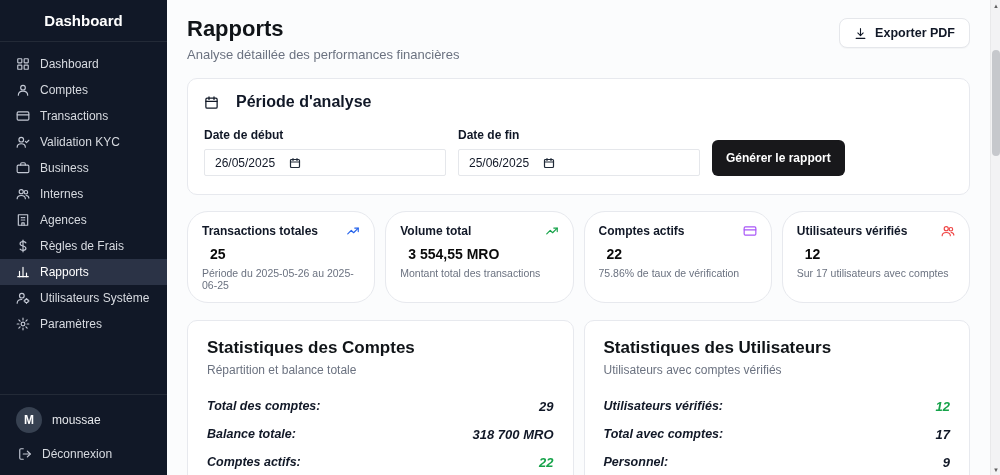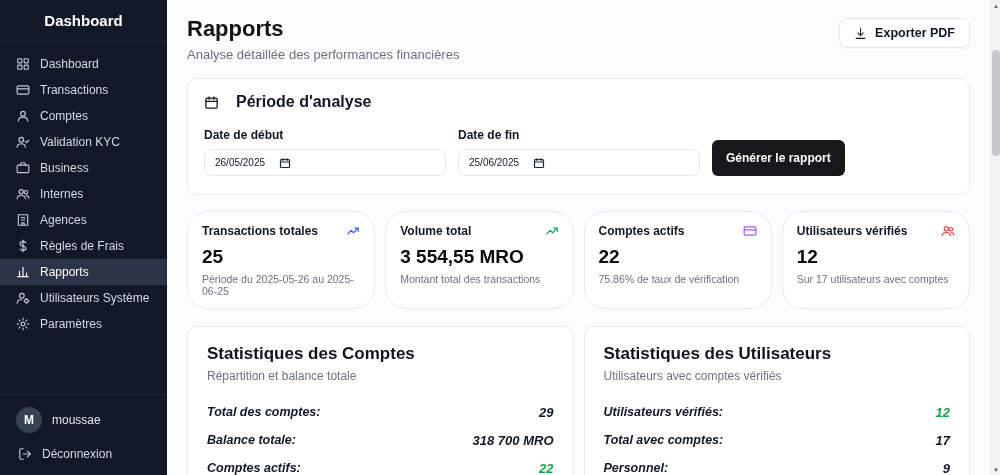--- a/index.html
+++ b/index.html
@@ -37,32 +37,32 @@
     font-family:inherit; cursor:pointer; margin-top:2px; box-shadow:0 1px 1px rgba(0,0,0,.03); }
 
   .card { background:#fff; border:1px solid #e7e9ee; border-radius:10px; }
 
   .period-card { margin-top:16px; padding:14px 16px 18px; }
   .period-title-row { display:flex; align-items:center; gap:17px; }
   .period-title { font-size:16px; font-weight:700; }
   .period-form { display:flex; align-items:flex-end; gap:12px; margin-top:17px; }
   .field-group { width:242px; }
   .field-label { font-size:12px; font-weight:700; color:#111827; margin-bottom:7px; }
-  .date-input { height:27px; border:1px solid #e5e7eb; border-radius:8px; background:#fff;
-    display:flex; align-items:center; padding:0 10px; font-size:10px; color:#111827; cursor:text; }
+  .date-input { height:27px; border:1px solid #e5e7eb; border-radius:2px; background:#fff;
+    display:flex; align-items:center; padding:0 10px; font-size:12px; color:#111827; cursor:text; }
   .date-cal { margin-left:14px; display:flex; color:#1f2937; }
   .generate-btn { height:36px; background:#18181b; color:#fff; border:none; border-radius:6px;
     padding:0 14px; font-size:12px; font-weight:600; font-family:inherit; cursor:pointer; }
 
   .stats-row { margin-top:16px; display:grid; grid-template-columns:repeat(4,1fr); gap:10px; }
   .stat-card { padding:12px 14px 11px;border-radius:21px; }
   .stat-head { display:flex; justify-content:space-between; align-items:flex-start; }
   .stat-title { font-size:12px; font-weight:600; color:#111827; }
   .stat-icon { display:flex; }
-  .stat-value { font-size:19px; font-weight:700; color:#0a0a0a; margin-top:8px; }
+  .stat-value { font-size:14px; font-weight:700; color:#0a0a0a; margin-top:8px;margin-left:8px; }
   .stat-sub { font-size:10.5px; color:#6b7280; margin-top:5px; }
 
   .bottom-grid { margin-top:17px; display:grid; grid-template-columns:1fr 1fr; gap:10px; }
   .stats-panel { padding:17px 19px; min-height:200px; }
   .panel-title { font-size:17px; font-weight:700; color:#101418; }
   .panel-subtitle { font-size:12px; color:#6b7280; margin-top:5px; }
   .panel-rows { margin-top:15px; }
   .panel-row { display:flex; justify-content:space-between; align-items:flex-start; padding:6.5px 0;font-style:italic; }
   .row-label { font-size:12.5px; font-weight:700; color:#111827; }
   .row-value { font-size:13px; font-weight:700; }
@@ -94,35 +94,35 @@
               <rect x="3" y="14" width="7" height="7" rx="1"></rect>
               <rect x="14" y="14" width="7" height="7" rx="1"></rect>
             </svg>
         </span>
         <span>Dashboard</span>
       </div>
 
       <div class="nav-item">
         <span class="nav-icon">
           <svg width="14" height="14" viewBox="0 0 24 24" fill="none" stroke="currentColor" stroke-width="2" stroke-linecap="round" stroke-linejoin="round">
+              <circle cx="12" cy="8" r="4"></circle>
+              <path d="M4 21c0-4.4 3.6-7 8-7s8 2.6 8 7"></path>
+            </svg>
+        </span>
+        <span>Comptes</span>
+      </div>
+
+      <div class="nav-item">
+        <span class="nav-icon">
+          <svg width="14" height="14" viewBox="0 0 24 24" fill="none" stroke="currentColor" stroke-width="2" stroke-linecap="round" stroke-linejoin="round">
               <rect x="2" y="5" width="20" height="14" rx="2"></rect>
               <path d="M2 10h20"></path>
             </svg>
         </span>
         <span>Transactions</span>
-      </div>
-
-      <div class="nav-item">
-        <span class="nav-icon">
-          <svg width="14" height="14" viewBox="0 0 24 24" fill="none" stroke="currentColor" stroke-width="2" stroke-linecap="round" stroke-linejoin="round">
-              <circle cx="12" cy="8" r="4"></circle>
-              <path d="M4 21c0-4.4 3.6-7 8-7s8 2.6 8 7"></path>
-            </svg>
-        </span>
-        <span>Comptes</span>
       </div>
 
       <div class="nav-item">
         <span class="nav-icon">
           <svg width="14" height="14" viewBox="0 0 24 24" fill="none" stroke="currentColor" stroke-width="2" stroke-linecap="round" stroke-linejoin="round">
               <circle cx="9" cy="8" r="4"></circle>
               <path d="M2 21c0-4 3-6 7-6s7 2 7 6"></path>
               <path d="M16 11l2 2 4-4"></path>
             </svg>
         </span>

